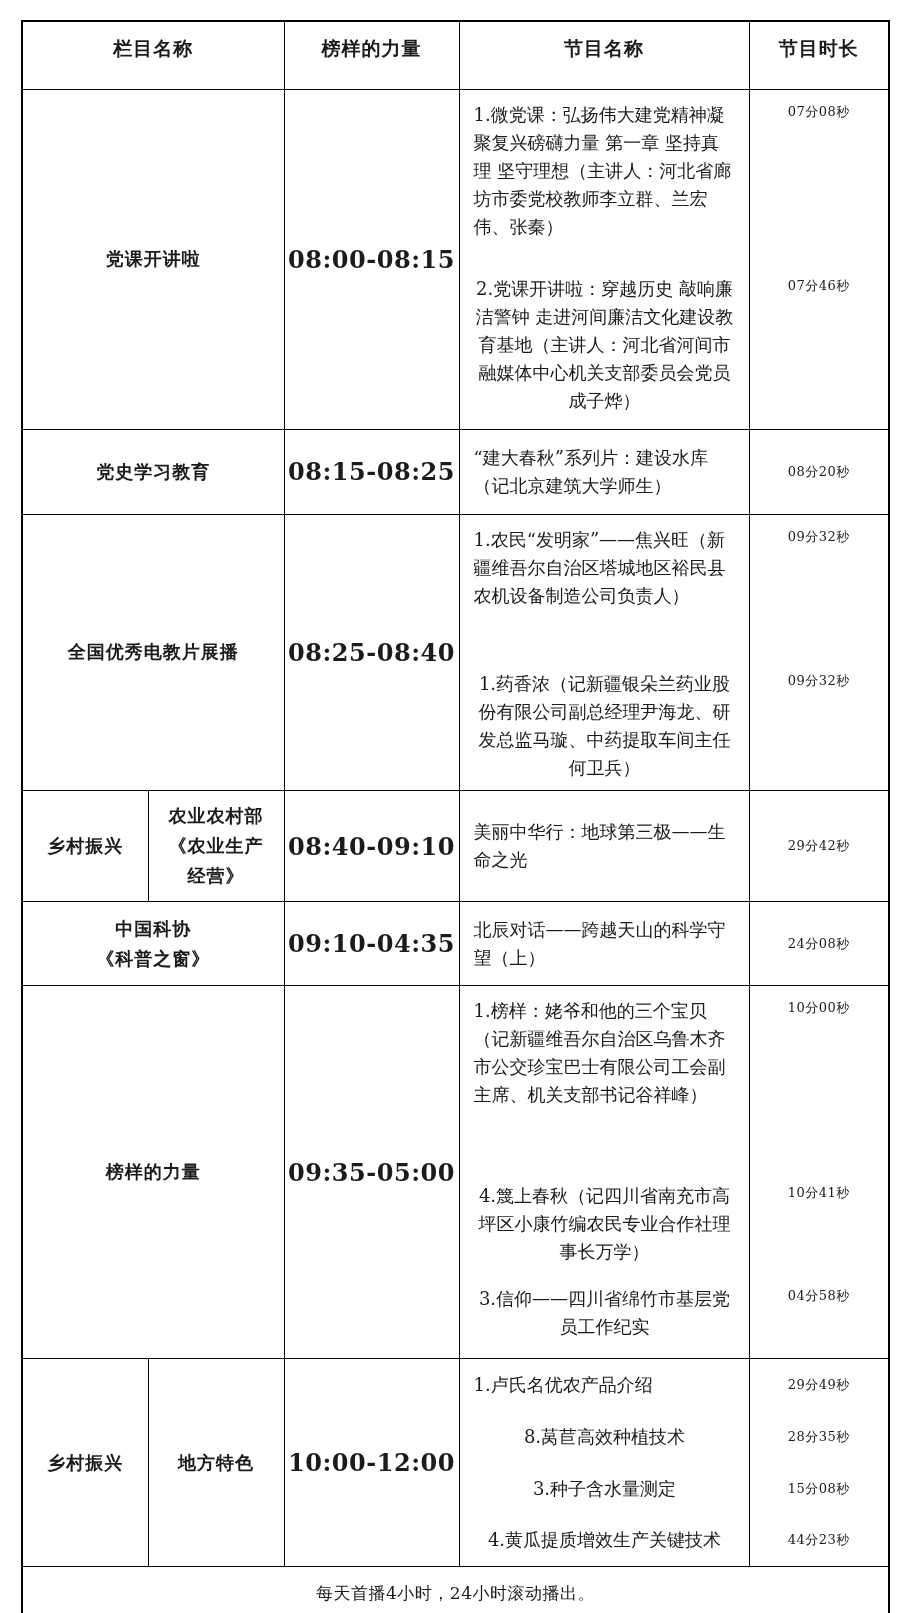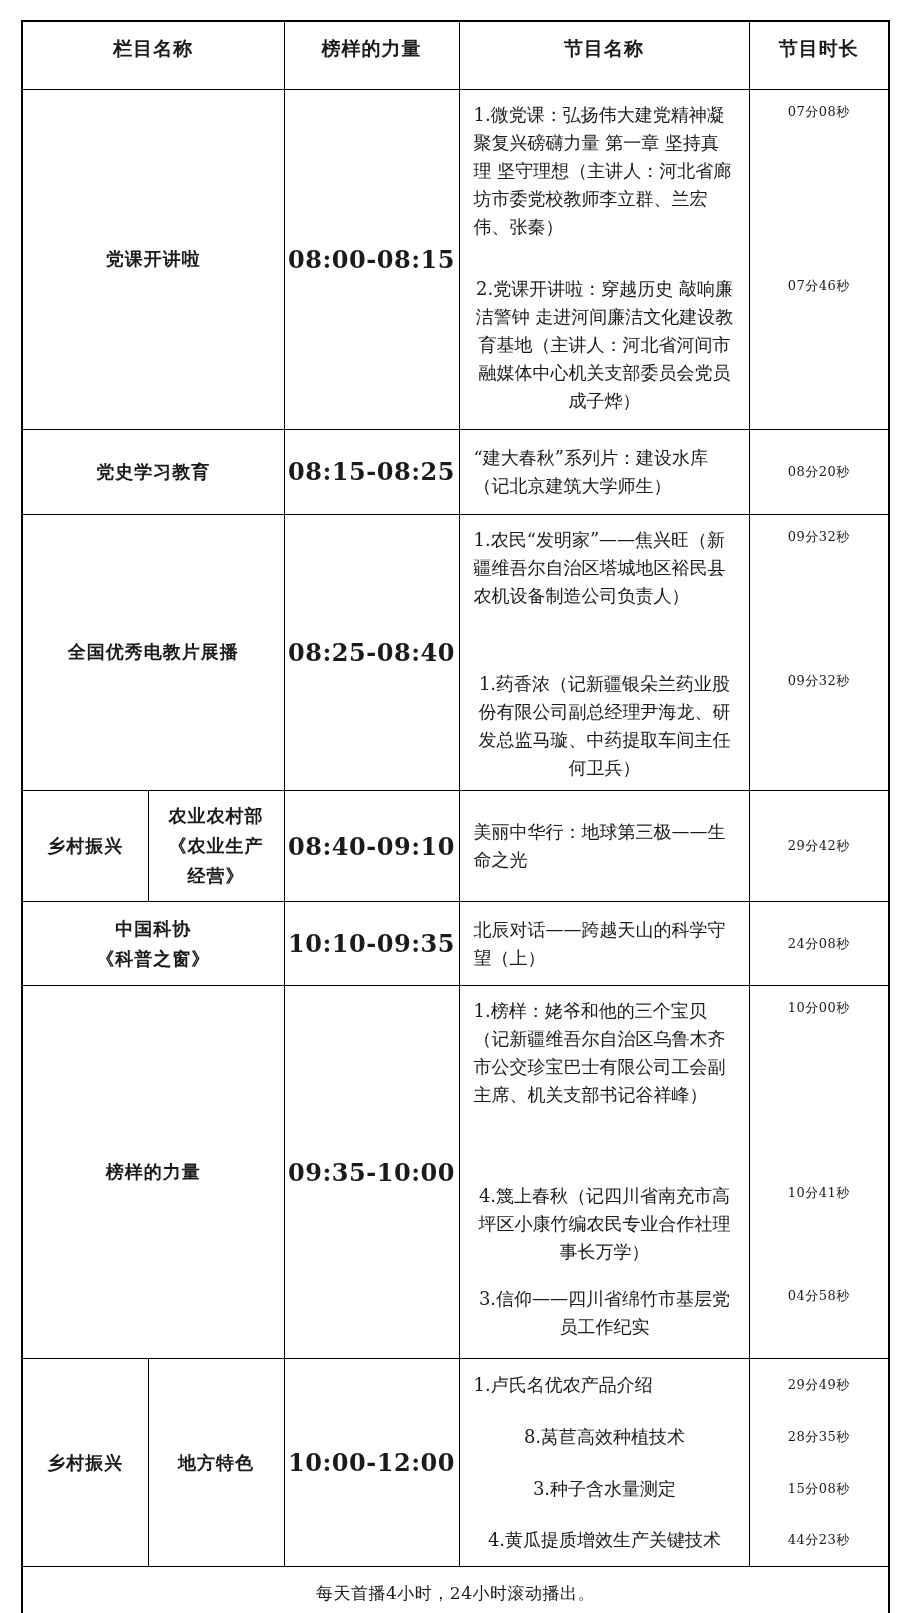--- a/index.html
+++ b/index.html
@@ -98,28 +98,28 @@
 《农业生产
 经营》</td>
         <td class="time">08:40-09:10</td>
         <td class="prog mid">美丽中华行：地球第三极——生命之光</td>
         <td class="dur mid">29分42秒</td>
       </tr>
 
       <tr style="height:84px">
         <td class="lbl" colspan="2">中国科协
 《科普之窗》</td>
-        <td class="time">10:10-09:35</td>
+        <td class="time">09:10-04:35</td>
         <td class="prog mid">北辰对话——跨越天山的科学守望（上）</td>
         <td class="dur mid">24分08秒</td>
       </tr>
 
       <tr style="height:185px">
         <td class="lbl" colspan="2" rowspan="3">榜样的力量</td>
-        <td class="time" rowspan="3">09:35-10:00</td>
+        <td class="time" rowspan="3">09:35-05:00</td>
         <td class="prog top nb">1.榜样：姥爷和他的三个宝贝（记新疆维吾尔自治区乌鲁木齐市公交珍宝巴士有限公司工会副主席、机关支部书记谷祥峰）</td>
         <td class="dur top nb">10分00秒</td>
       </tr>
       <tr style="height:95px">
         <td class="prog top nt nb">4.篾上春秋（记四川省南充市高坪区小康竹编农民专业合作社理事长万学）</td>
         <td class="dur top nt nb">10分41秒</td>
       </tr>
       <tr style="height:85px">
         <td class="prog top nt">3.信仰——四川省绵竹市基层党员工作纪实</td>
         <td class="dur top nt">04分58秒</td>

